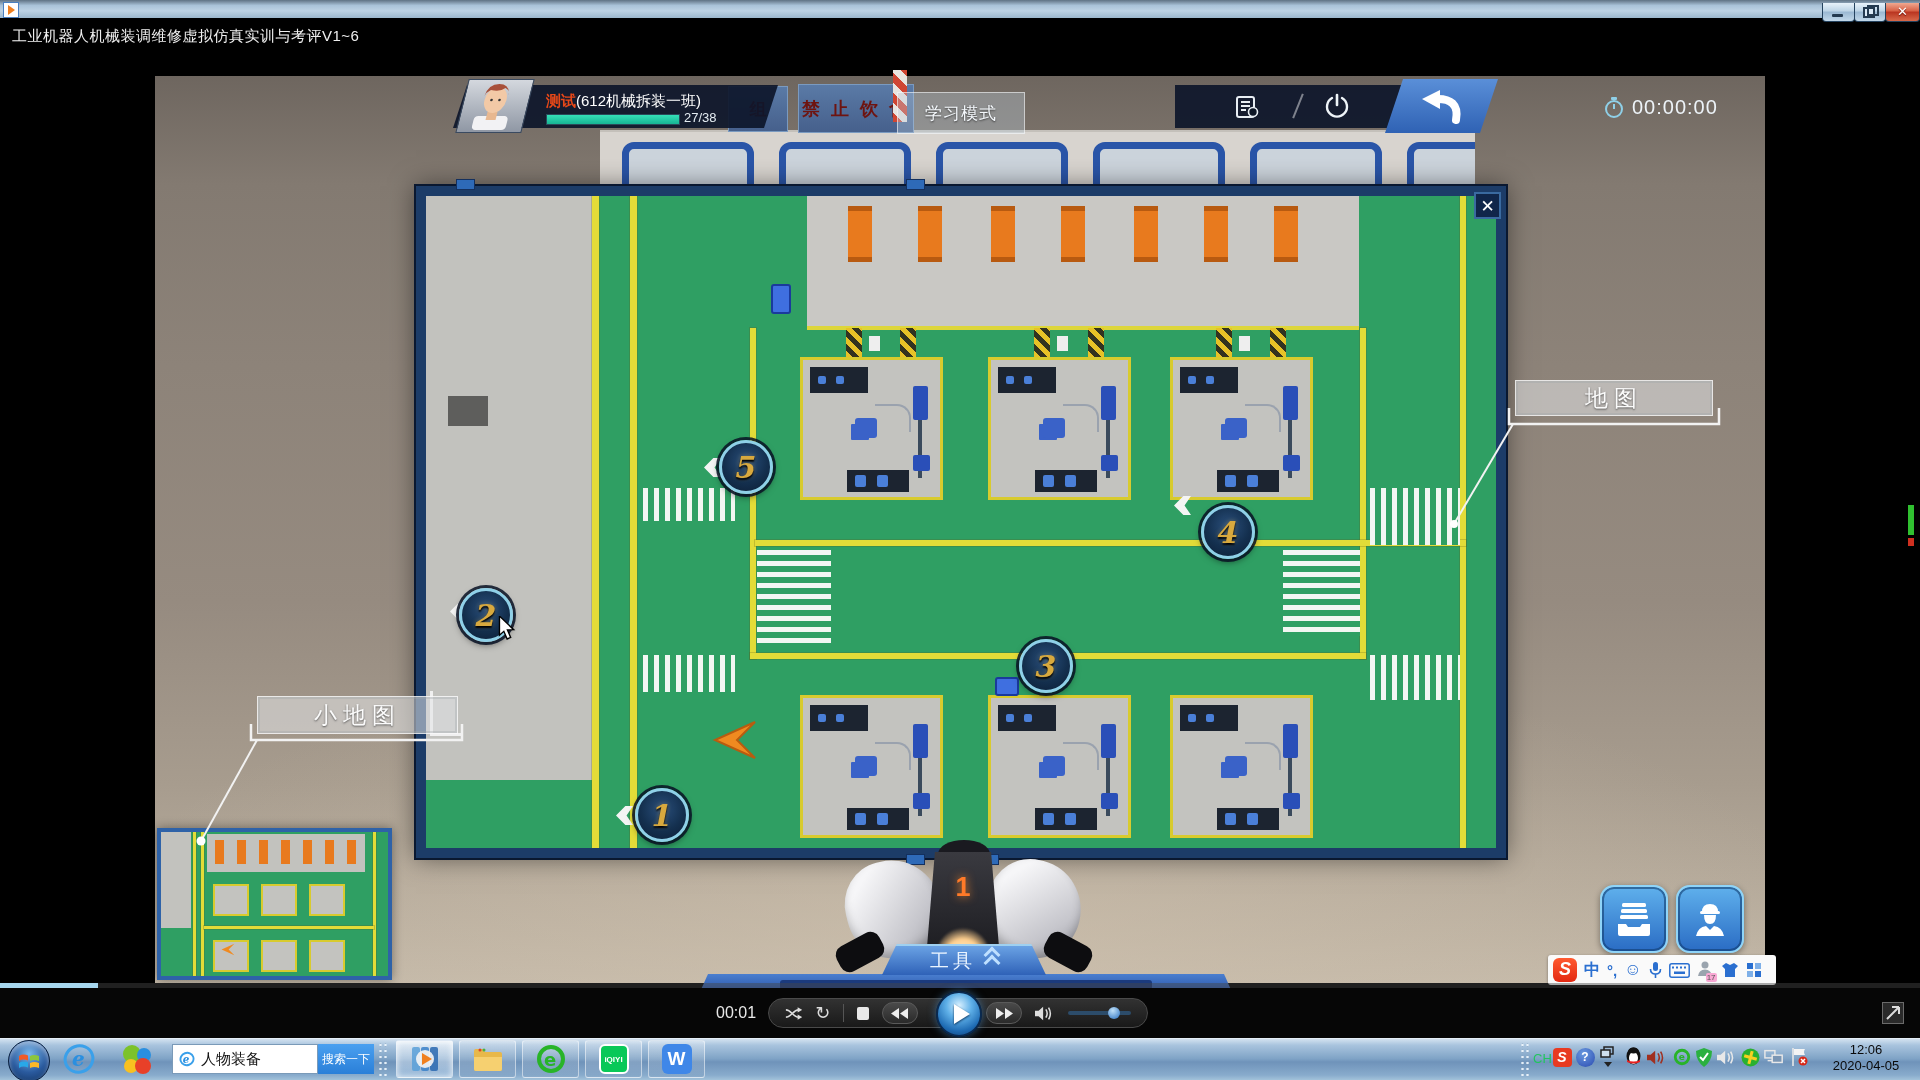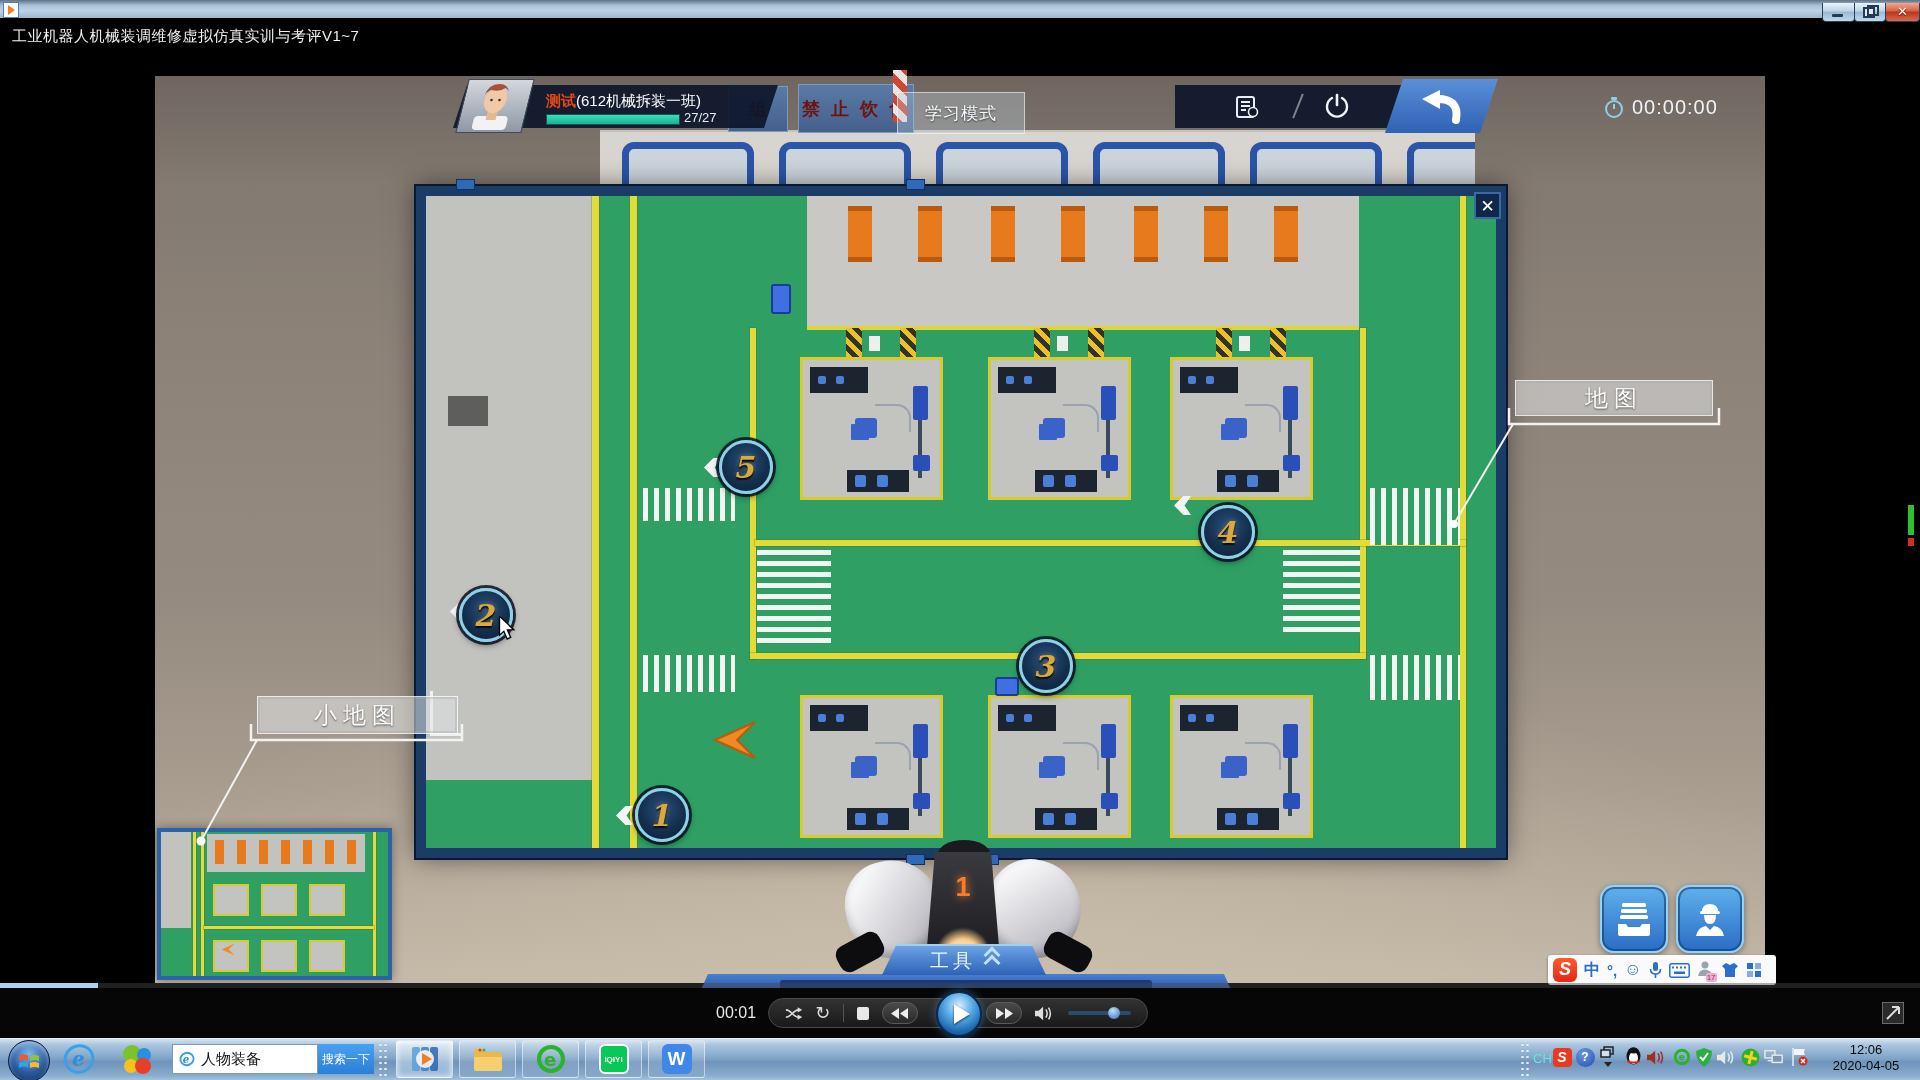--- a/index.html
+++ b/index.html
@@ -176,21 +176,21 @@
     display:flex;align-items:center;gap:6px;padding:0 6px;box-sizing:border-box;cursor:text;}
   .searchbox span{font-size:15px;color:#111;}
   .searchbtn{left:318px;top:1044px;width:56px;height:30px;background:linear-gradient(180deg,#4aa0f0,#2a7fd8);
     color:#fff;font-size:12px;display:flex;align-items:center;justify-content:center;cursor:pointer;}
   .grip{width:11px;height:34px;background-image:radial-gradient(rgba(240,248,255,.9) 1px,rgba(90,120,150,.35) 1.3px,transparent 1.4px);
     background-size:5px 6px;}
   .appbtn{top:1040px;width:57px;height:38px;border:1px solid rgba(255,255,255,.5);border-radius:3px;cursor:pointer;
     background:linear-gradient(180deg,rgba(255,255,255,.3),rgba(120,150,185,.25));
     display:flex;align-items:center;justify-content:center;box-sizing:border-box;}
   .appbtn.active{background:linear-gradient(180deg,rgba(255,255,255,.65),rgba(170,200,230,.45));box-shadow:inset 0 0 6px rgba(255,255,255,.8);}
-  .tray-txt{color:#5eead4;font-size:13px;}
+  .tray-txt{color:#22c55e;font-size:13px;}
   .tray-ico{top:1047px;width:20px;height:20px;display:flex;align-items:center;justify-content:center;cursor:pointer;}
   .clock{left:1818px;top:1042px;width:96px;text-align:center;color:#0a0a0a;font-size:13px;line-height:16px;cursor:default;}
 
   .calloutsvg{left:0;top:0;width:1920px;height:1080px;pointer-events:none;}
   .cursor-svg{left:496px;top:616px;pointer-events:none;}
 </style>
 </head>
 <body>
 
 <div class="screen">
@@ -202,21 +202,21 @@
   <div class="abs winbtn" style="left:1822px;width:31px;">
       <span class="glyph-min"></span>
     </div>
   <div class="abs winbtn" style="left:1854px;width:30px;">
       <span class="glyph-res"></span>
       <span class="glyph-res2"></span>
     </div>
   <div class="abs winbtn close" style="left:1885px;width:33px;">
       <span class="glyph-x">✕</span>
     </div>
-  <div class="abs title-text">工业机器人机械装调维修虚拟仿真实训与考评V1~7</div>
+  <div class="abs title-text">工业机器人机械装调维修虚拟仿真实训与考评V1~6</div>
 
   <div class="abs video"></div>
   <div class="abs board">
     <div class="frame"></div>
     <div class="frame"></div>
     <div class="frame"></div>
     <div class="frame"></div>
     <div class="frame"></div>
     <div class="frame"></div>
   </div>
@@ -236,21 +236,21 @@
       <ellipse cx="31" cy="20" rx="11" ry="13" fill="#f2c9a6"></ellipse>
       <path d="M19 16 Q20 4 31 4 Q42 4 43 16 Q43 10 38 8 Q34 12 24 10 Q20 12 19 16 Z" fill="#a8503a"></path>
       <circle cx="27" cy="20" r="1.3" fill="#333"></circle>
         <circle cx="35" cy="20" r="1.3" fill="#333"></circle>
     </svg>
   </div>
   <div class="abs info-title"><b>测试</b><span>(612机械拆装一班)</span></div>
   <div class="abs prog-track">
       <div class="prog-fill"></div>
     </div>
-  <div class="abs prog-num">27/27</div>
+  <div class="abs prog-num">27/38</div>
   <div class="abs mode-panel">
       <span>学习模式</span>
     </div>
   <div class="abs bar-right"></div>
   <div class="abs" style="left:1234px;top:95px;">
     <svg width="26" height="24" viewBox="0 0 26 24">
       <rect x="3" y="2" width="17" height="20" rx="2" fill="none" stroke="#e8eef4" stroke-width="2"></rect>
       <line x1="7" y1="7" x2="16" y2="7" stroke="#e8eef4" stroke-width="2"></line>
       <line x1="7" y1="11" x2="16" y2="11" stroke="#e8eef4" stroke-width="2"></line>
       <line x1="7" y1="15" x2="12" y2="15" stroke="#e8eef4" stroke-width="2"></line>

